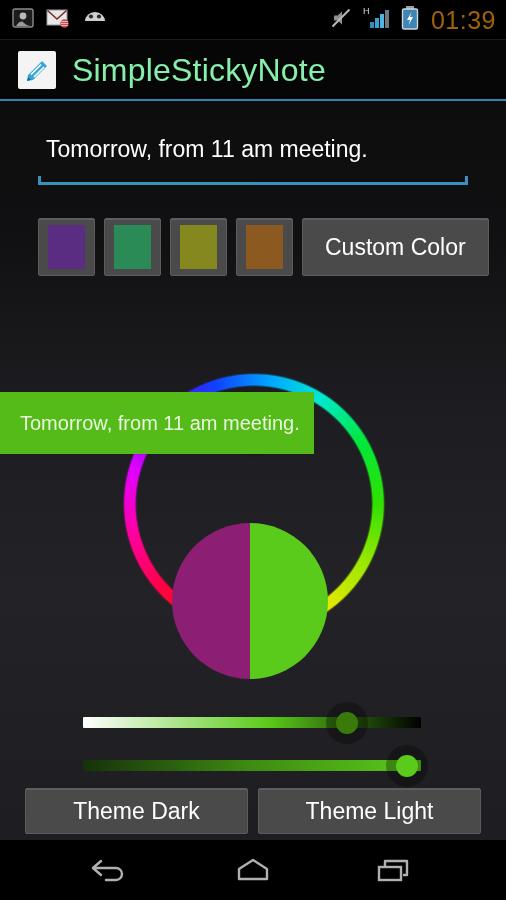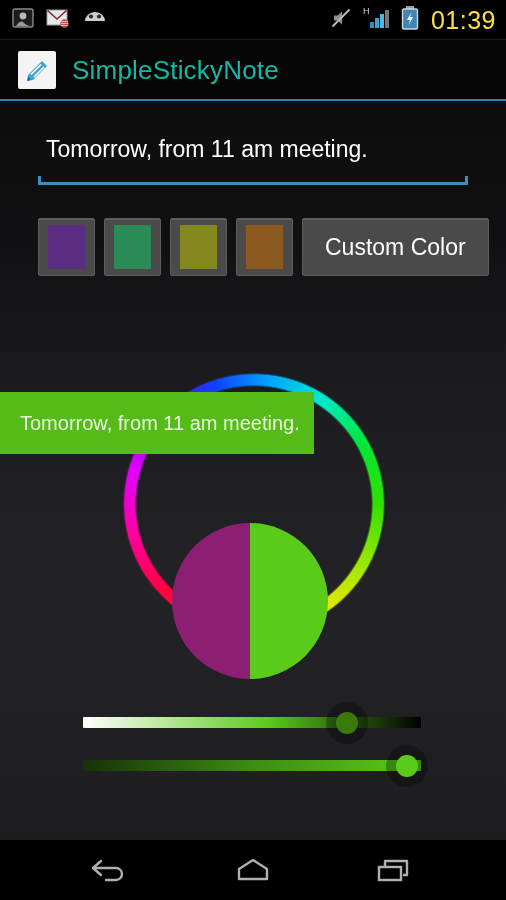--- a/index.html
+++ b/index.html
@@ -23,21 +23,21 @@
 
   
   #actionbar{
     position:absolute; left:0; top:40px; width:506px; height:60px;
     background:#060606; display:flex; align-items:center; padding-left:18px;
   }
   #app-icon{
     width:38px; height:38px; background:#f4f4f4; border-radius:2px;
     display:flex; align-items:center; justify-content:center; flex:0 0 auto;
   }
-  #app-title{ color:#14b8a6; font-size:26px; margin-left:16px; letter-spacing:0.2px; }
+  #app-title{ color:#86efac; font-size:32px; margin-left:16px; letter-spacing:0.2px; }
   #actionbar-rule{
     position:absolute; left:0; top:99px; width:506px; height:2px; background:#2f85b3;
   }
 
   
   #content{
     position:absolute; left:0; top:101px; width:506px; height:892px;
     background:linear-gradient(180deg,#0d0d0d 0%,#101012 14%,#1d1d21 34%,#232327 55%,#1e1e22 82%,#141417 100%);
   }
 
@@ -192,21 +192,21 @@
       </span>
 
       <span class="sicon">
         <svg width="18" height="26" viewBox="0 0 18 26">
           <rect x="5" y="1" width="8" height="3" fill="#9aa0a6"></rect>
           <rect x="1.5" y="4" width="15" height="20" rx="1.5" fill="#3f86b5" stroke="#cfd6dc" stroke-width="1.4"></rect>
           <path d="M10.5 7 L6 15 h3 l-1.5 5 L12 12 h-3z" fill="#ffffff"></path>
         </svg>
       </span>
 
-      <span id="status-clock" style="color: #fde047;">01:39</span>
+      <span id="status-clock" style="color: #a16207;">01:39</span>
     </div>
     <div id="statusbar-underline"></div>
   </div>
 
   <div id="actionbar">
     <span id="app-icon">
       <svg width="30" height="30" viewBox="0 0 30 30">
         <path d="M6 20 L20 6 l5 5 L11 25 L5 26 z" fill="#3aa6d8"></path>
         <path d="M9 19.5 L19 9.5" stroke="#ffffff" stroke-width="1.6"></path>
         <path d="M12 22 L22 12" stroke="#ffffff" stroke-width="1.6"></path>
@@ -260,20 +260,24 @@
       </div>
     </div>
 
     <div class="slider-row" id="slider-alpha">
       <div class="slider-track" id="alpha-track" style="background: linear-gradient(90deg, rgb(22, 49, 10) 0%, rgb(62, 140, 18) 50%, rgb(90, 203, 26) 100%);"></div>
       <div class="slider-thumb" id="alpha-thumb" style="left: 386.48px;">
         <i style="background: rgb(90, 203, 26);"></i>
       </div>
     </div>
 
+    <div id="theme-row">
+      <div class="theme-btn">Theme Dark</div>
+      <div class="theme-btn">Theme Light</div>
+    </div>
 
   </div>
 
   <div id="navbar">
     <div class="navbtn">
       <svg width="44" height="30" viewBox="0 0 44 30">
         <path d="M12 6 L4 13 L12 20" fill="none" stroke="#b0b0b0" stroke-width="2.4" stroke-linecap="round" stroke-linejoin="round"></path>
         <path d="M4.5 13 H27 a6 6 0 0 1 0 12 H17" fill="none" stroke="#b0b0b0" stroke-width="2.4" stroke-linecap="round" stroke-linejoin="round"></path>
       </svg>
     </div>

